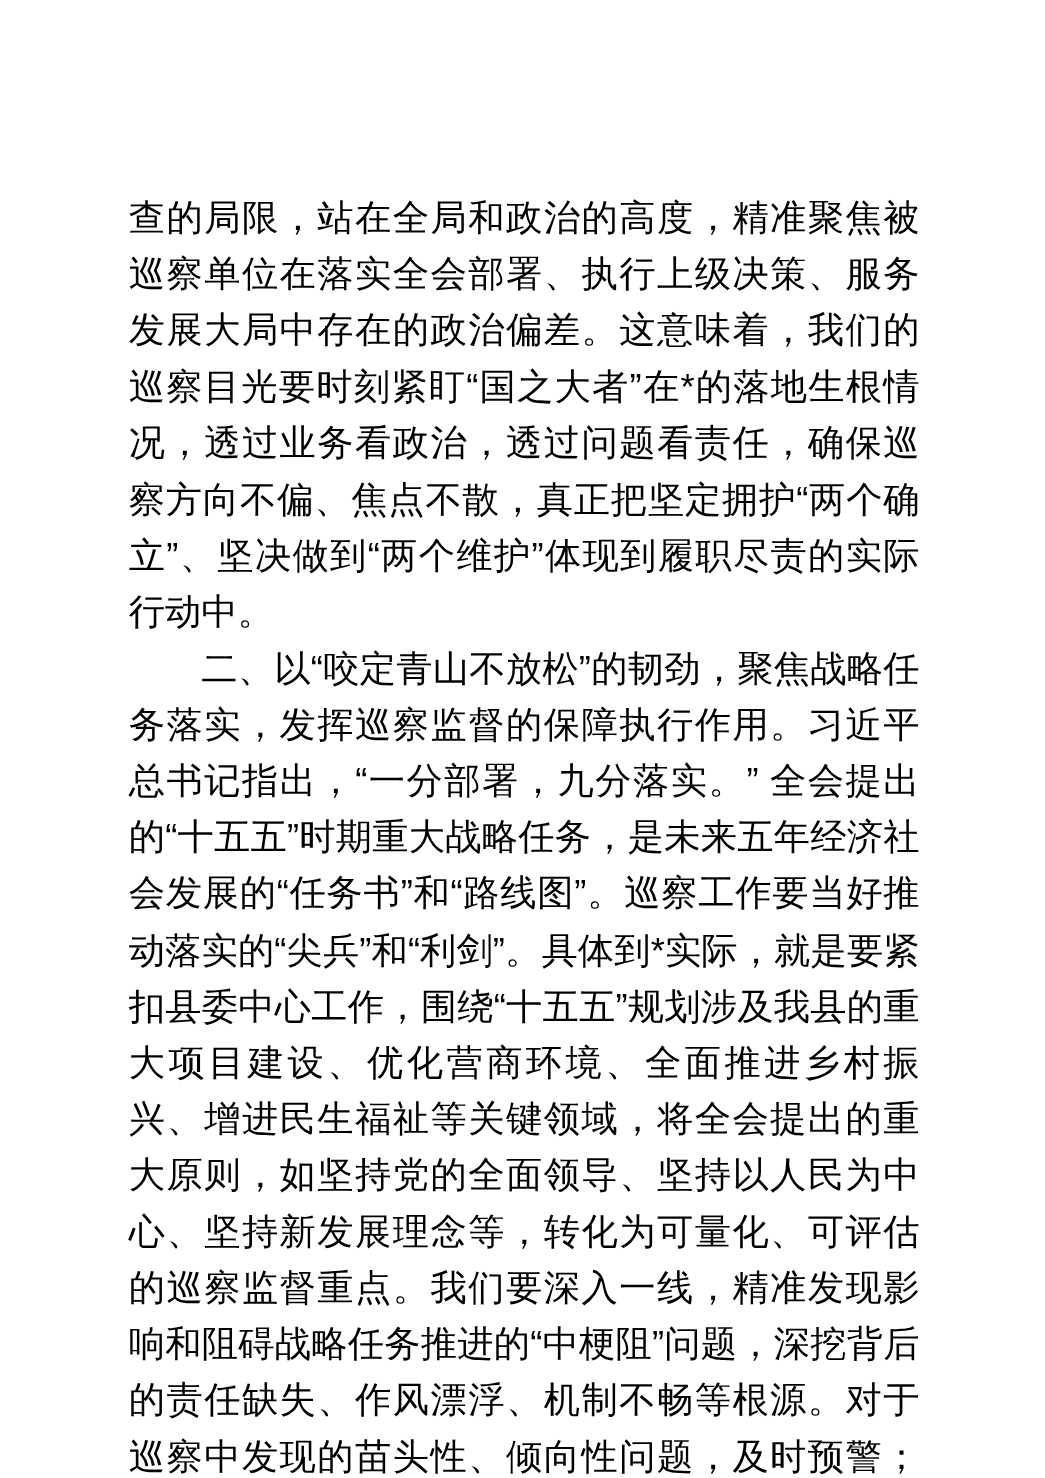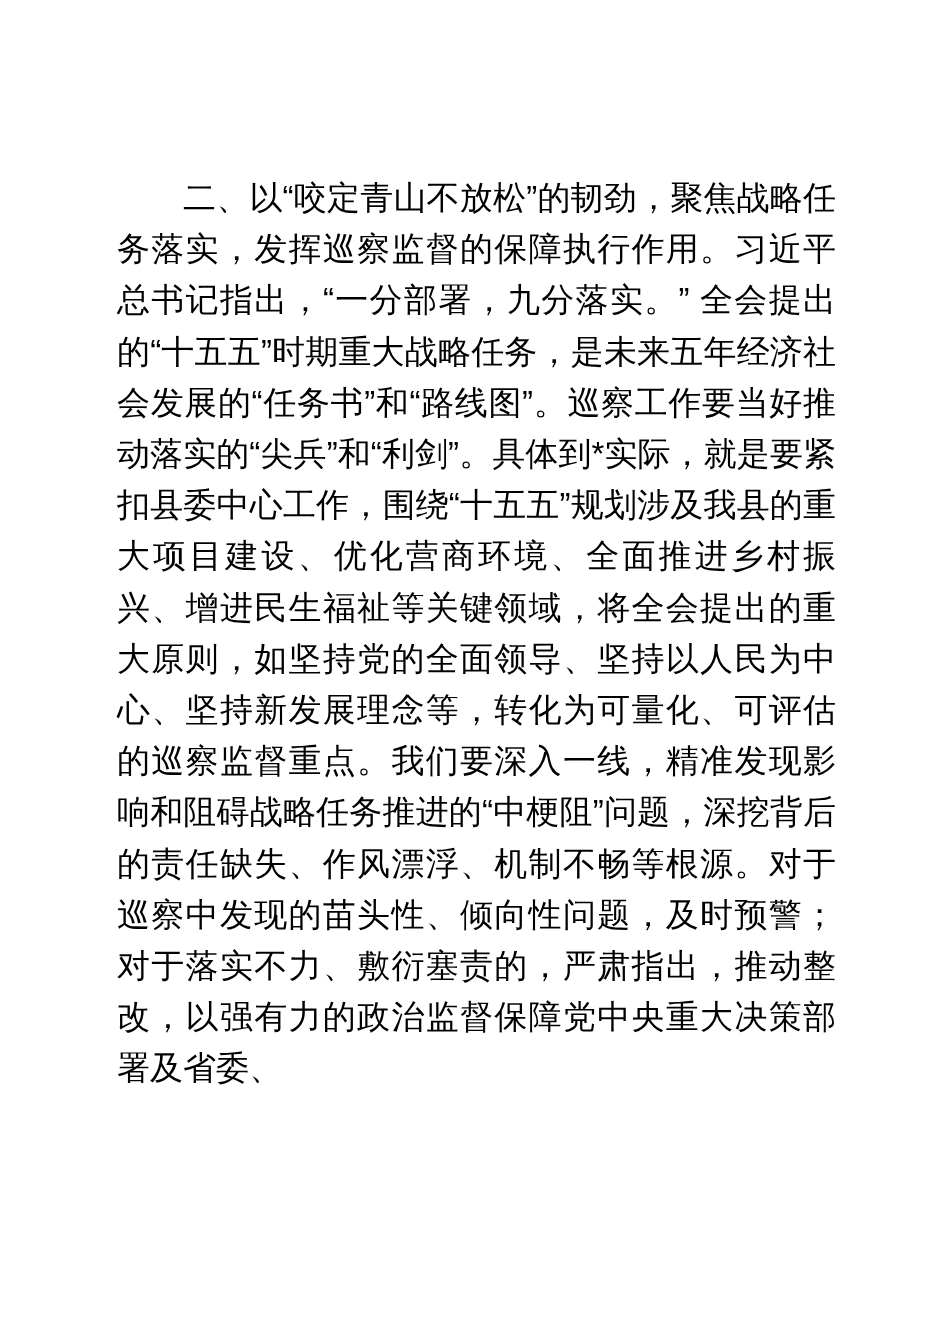--- a/index.html
+++ b/index.html
@@ -39,15 +39,16 @@
   }
   .para.indent {
     text-indent: 66px;
   }
 </style>
 </head>
 <body>
 
 <div class="page">
   <div class="doc-body">
+    <p class="para">查的局限，站在全局和政治的高度，精准聚焦被巡察单位在落实全会部署、执行上级决策、服务发展大局中存在的政治偏差。这意味着，我们的巡察目光要时刻紧盯“国之大者”在*的落地生根情况，透过业务看政治，透过问题看责任，确保巡察方向不偏、焦点不散，真正把坚定拥护“两个确立”、坚决做到“两个维护”体现到履职尽责的实际行动中。</p>
     <p class="para indent">二、以“咬定青山不放松”的韧劲，聚焦战略任务落实，发挥巡察监督的保障执行作用。习近平总书记指出，“一分部署，九分落实。” 全会提出的“十五五”时期重大战略任务，是未来五年经济社会发展的“任务书”和“路线图”。巡察工作要当好推动落实的“尖兵”和“利剑”。具体到*实际，就是要紧扣县委中心工作，围绕“十五五”规划涉及我县的重大项目建设、优化营商环境、全面推进乡村振兴、增进民生福祉等关键领域，将全会提出的重大原则，如坚持党的全面领导、坚持以人民为中心、坚持新发展理念等，转化为可量化、可评估的巡察监督重点。我们要深入一线，精准发现影响和阻碍战略任务推进的“中梗阻”问题，深挖背后的责任缺失、作风漂浮、机制不畅等根源。对于巡察中发现的苗头性、倾向性问题，及时预警；对于落实不力、敷衍塞责的，严肃指出，推动整改，以强有力的政治监督保障党中央重大决策部署及省委、</p>
   </div>
 </div>
 
 </body></html>

